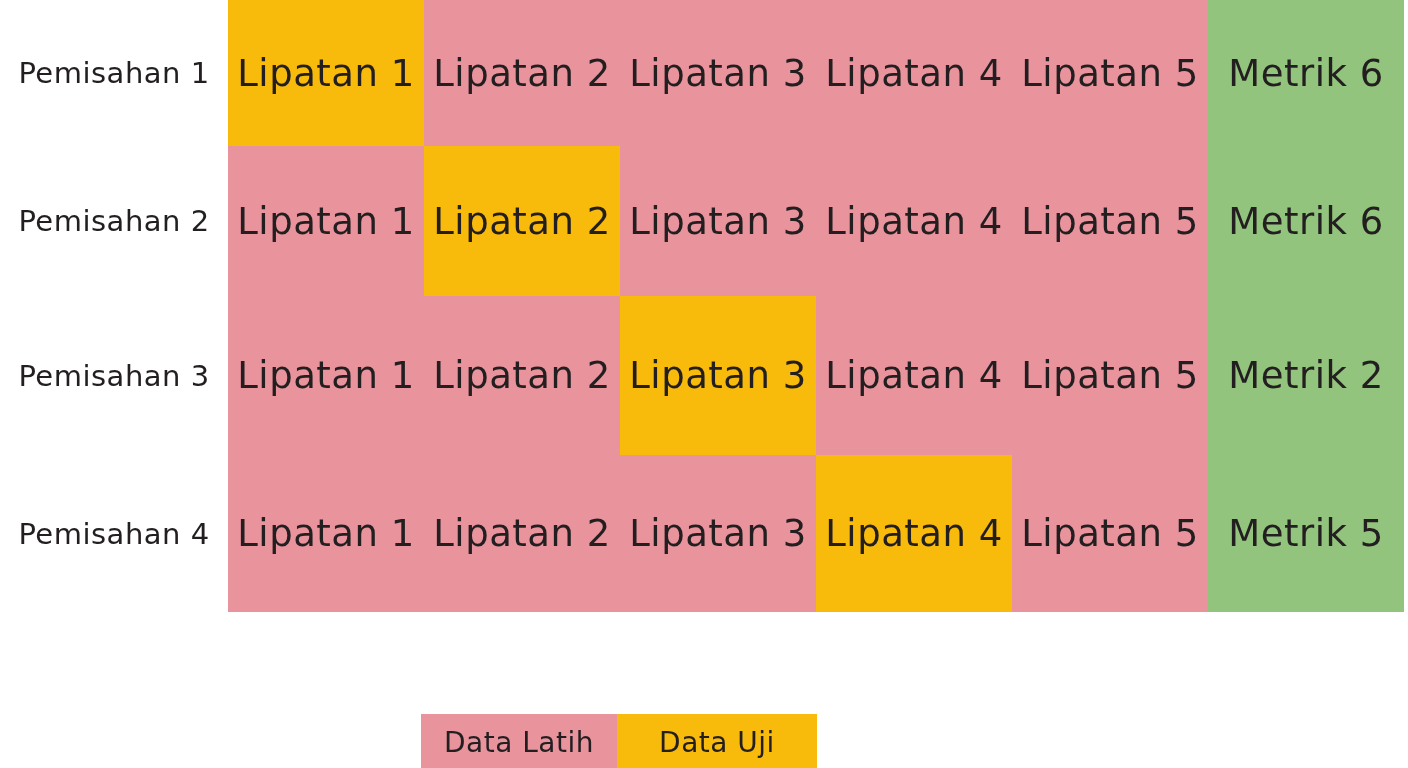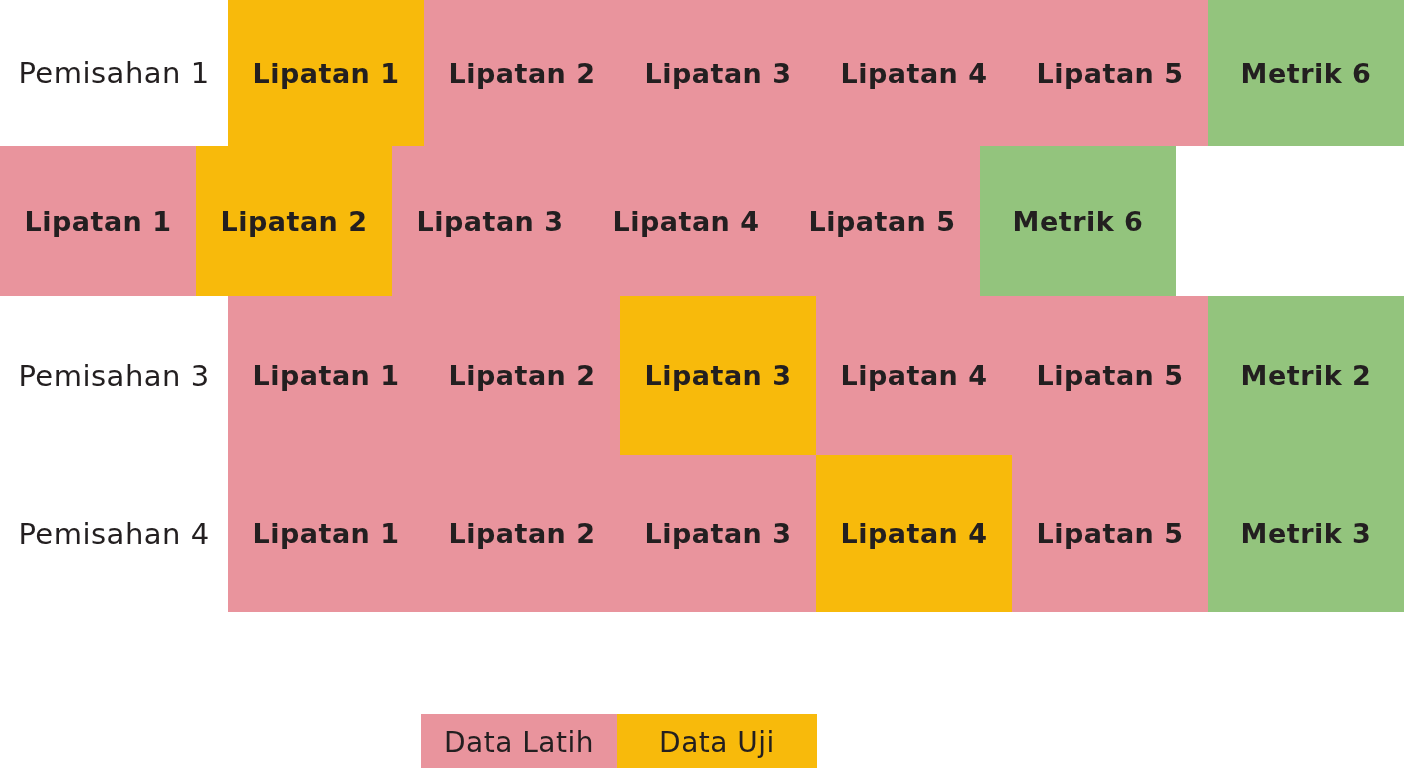--- a/index.html
+++ b/index.html
@@ -36,22 +36,22 @@
     font-weight: 500;
     letter-spacing: 0.5px;
     background: transparent;
   }
   .cell {
     width: 196px;
     flex: 0 0 196px;
     display: flex;
     align-items: center;
     justify-content: center;
-    font-size: 27px;
-    font-weight: 700;
+    font-size: 37px;
+    font-weight: 400;
     letter-spacing: 0.5px;
   }
   .cell.train  { background: var(--color-train,  #e9949d); }
   .cell.test   { background: var(--color-test,   #f8ba0b); }
   .cell.metric { background: var(--color-metric, #93c47d); }
 
   
   .legend {
     position: absolute;
     left: 421px;
@@ -80,20 +80,21 @@
     <div class="row-label">Pemisahan 1</div>
     <div class="cell test">Lipatan 1</div>
     <div class="cell train">Lipatan 2</div>
     <div class="cell train">Lipatan 3</div>
     <div class="cell train">Lipatan 4</div>
     <div class="cell train">Lipatan 5</div>
     <div class="cell metric">Metrik 6</div>
   </div>
 
   <div class="cv-row r2">
+    <div class="row-label">Pemisahan 2</div>
     <div class="cell train">Lipatan 1</div>
     <div class="cell test">Lipatan 2</div>
     <div class="cell train">Lipatan 3</div>
     <div class="cell train">Lipatan 4</div>
     <div class="cell train">Lipatan 5</div>
     <div class="cell metric">Metrik 6</div>
   </div>
 
   <div class="cv-row r3">
     <div class="row-label">Pemisahan 3</div>
@@ -105,21 +106,21 @@
     <div class="cell metric">Metrik 2</div>
   </div>
 
   <div class="cv-row r4">
     <div class="row-label">Pemisahan 4</div>
     <div class="cell train">Lipatan 1</div>
     <div class="cell train">Lipatan 2</div>
     <div class="cell train">Lipatan 3</div>
     <div class="cell test">Lipatan 4</div>
     <div class="cell train">Lipatan 5</div>
-    <div class="cell metric">Metrik 3</div>
+    <div class="cell metric">Metrik 5</div>
   </div>
 
 </div>
 
 <div class="legend">
   <div class="legend-item train">Data Latih</div>
   <div class="legend-item test">Data Uji</div>
 </div>
 
 </body></html>

